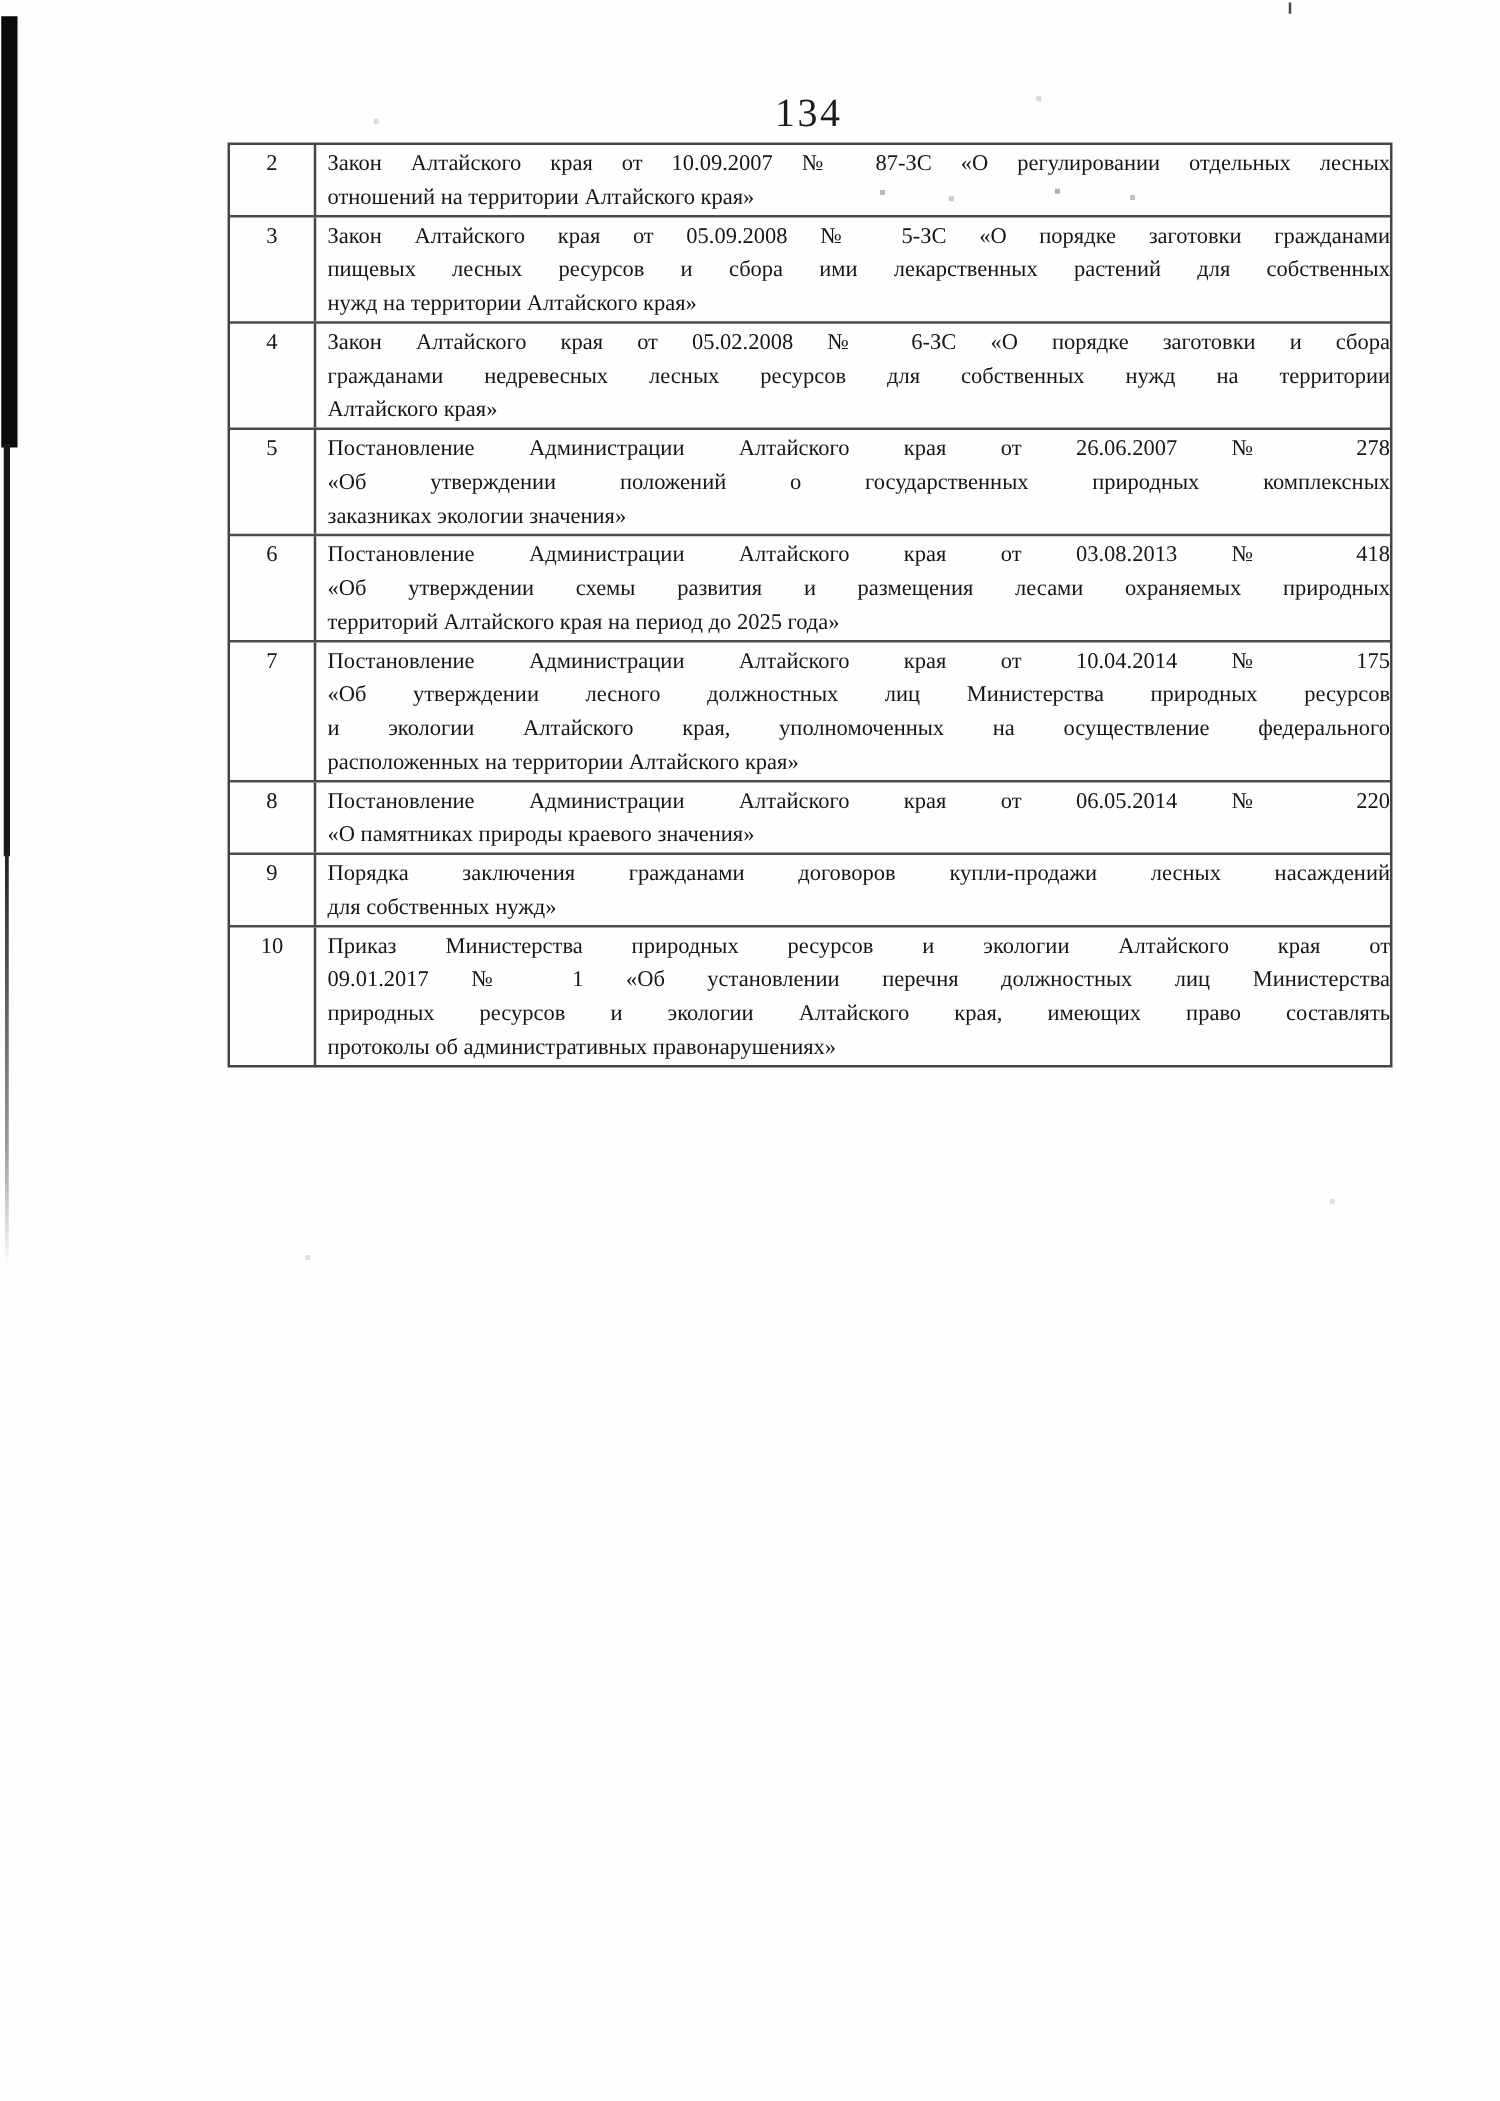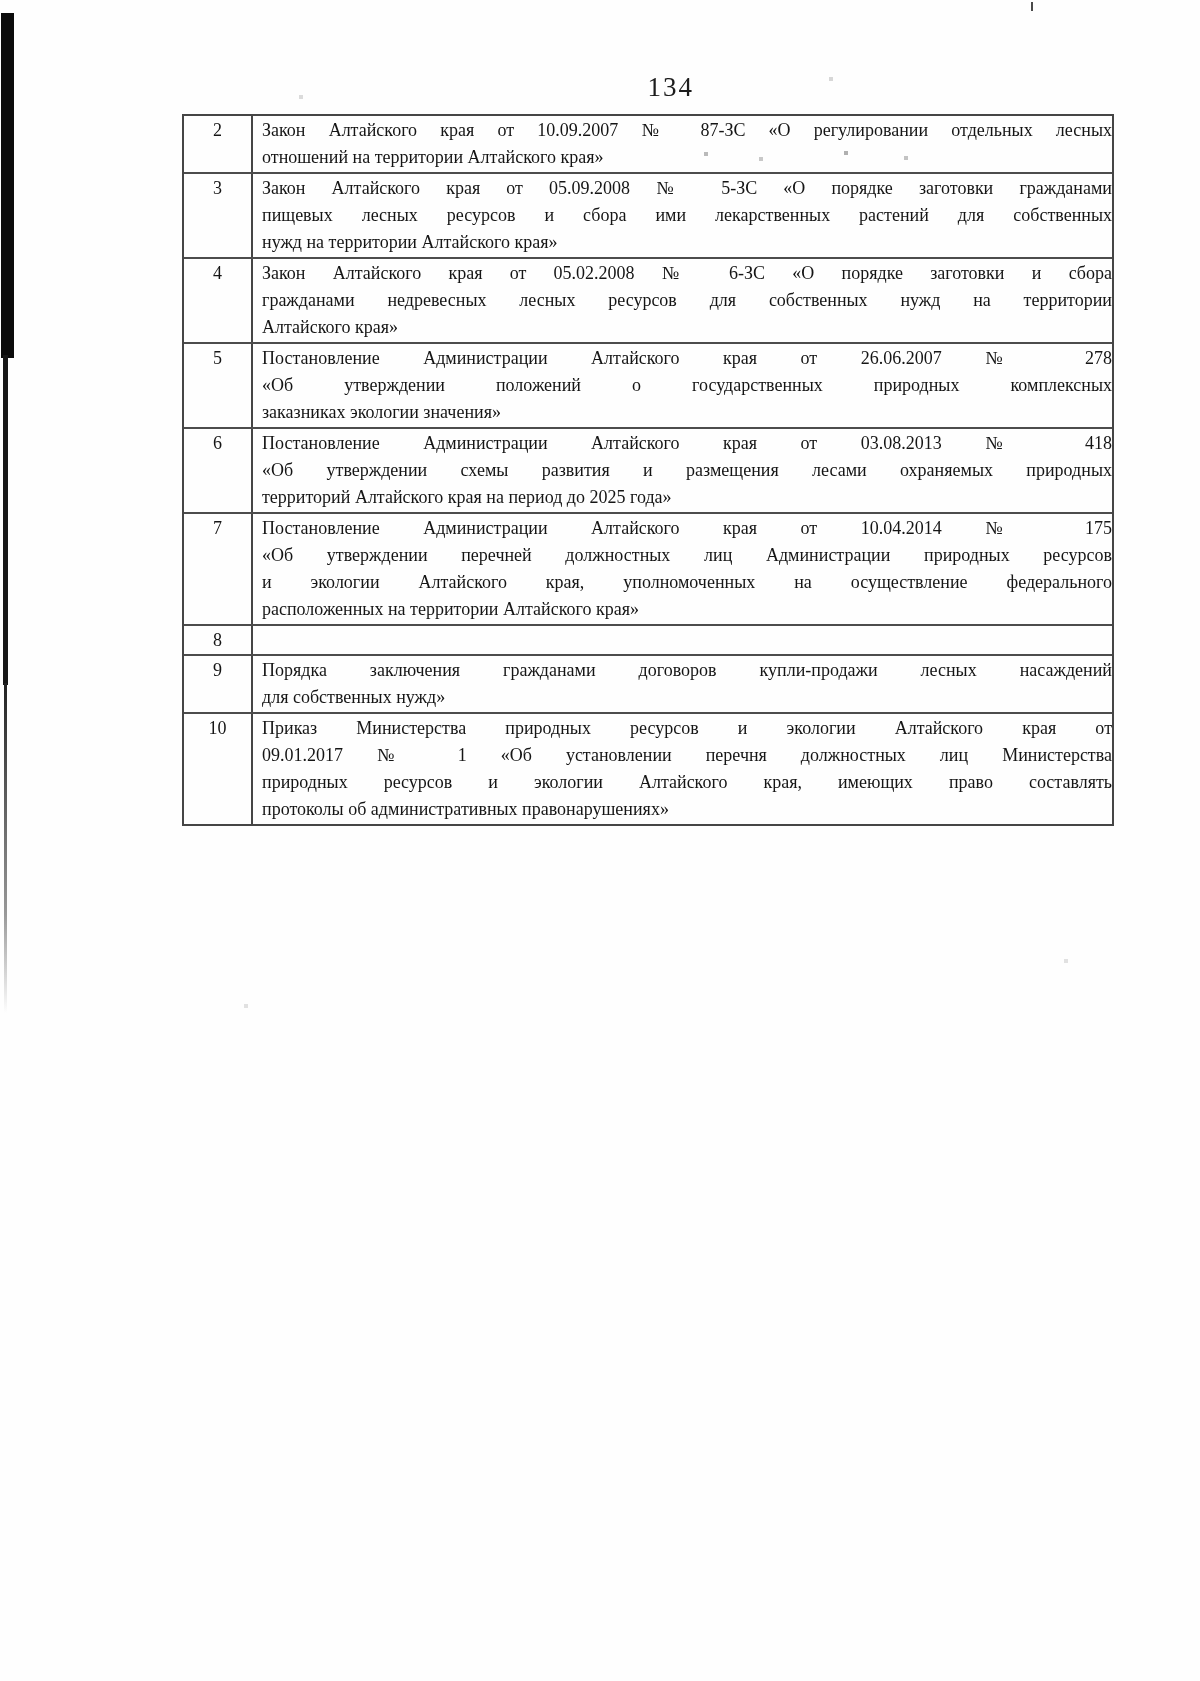--- a/index.html
+++ b/index.html
@@ -52,22 +52,22 @@
       905px 157px 0 1px rgba(60,60,60,0.30),
       300px 96px  0 1px rgba(60,60,60,0.18),
       830px 78px  0 1px rgba(60,60,60,0.20),
       1065px 960px 0 1px rgba(60,60,60,0.15),
       245px 1005px 0 1px rgba(60,60,60,0.15);
   }
   .page-number {
     position: absolute;
     left: 600px; top: 72px;
     width: 94px;
-    text-align: right;
-    font-size: 27px;
+    text-align: center;
+    font-size: 32px;
     letter-spacing: 2px;
     color: #1c1c1c;
   }
   .doc-table {
     position: absolute;
     left: 182px; top: 114px;
     width: 932px;
     box-sizing: border-box;
     border: 2px solid #454545;
     font-size: 18px;
@@ -151,27 +151,31 @@
         <div class="cell text">
           <div class="ln">Постановление Администрации Алтайского края от 03.08.2013 № 418</div>
           <div class="ln">«Об утверждении схемы развития и размещения лесами охраняемых природных</div>
           <div class="ln last">территорий Алтайского края на период до 2025 года»</div>
         </div>
       </div>
       <div class="row">
         <div class="cell num">7</div>
         <div class="cell text">
           <div class="ln">Постановление Администрации Алтайского края от 10.04.2014 № 175</div>
-          <div class="ln">«Об утверждении перечней должностных лиц Администрации природных ресурсов</div>
+          <div class="ln">«Об утверждении лесного должностных лиц Министерства природных ресурсов</div>
           <div class="ln">и экологии Алтайского края, уполномоченных на осуществление федерального</div>
           <div class="ln last">расположенных на территории Алтайского края»</div>
         </div>
       </div>
       <div class="row">
         <div class="cell num">8</div>
+        <div class="cell text">
+          <div class="ln">Постановление Администрации Алтайского края от 06.05.2014 № 220</div>
+          <div class="ln last">«О памятниках природы краевого значения»</div>
+        </div>
       </div>
       <div class="row">
         <div class="cell num">9</div>
         <div class="cell text">
           <div class="ln">Порядка заключения гражданами договоров купли-продажи лесных насаждений</div>
           <div class="ln last">для собственных нужд»</div>
         </div>
       </div>
       <div class="row">
         <div class="cell num">10</div>

